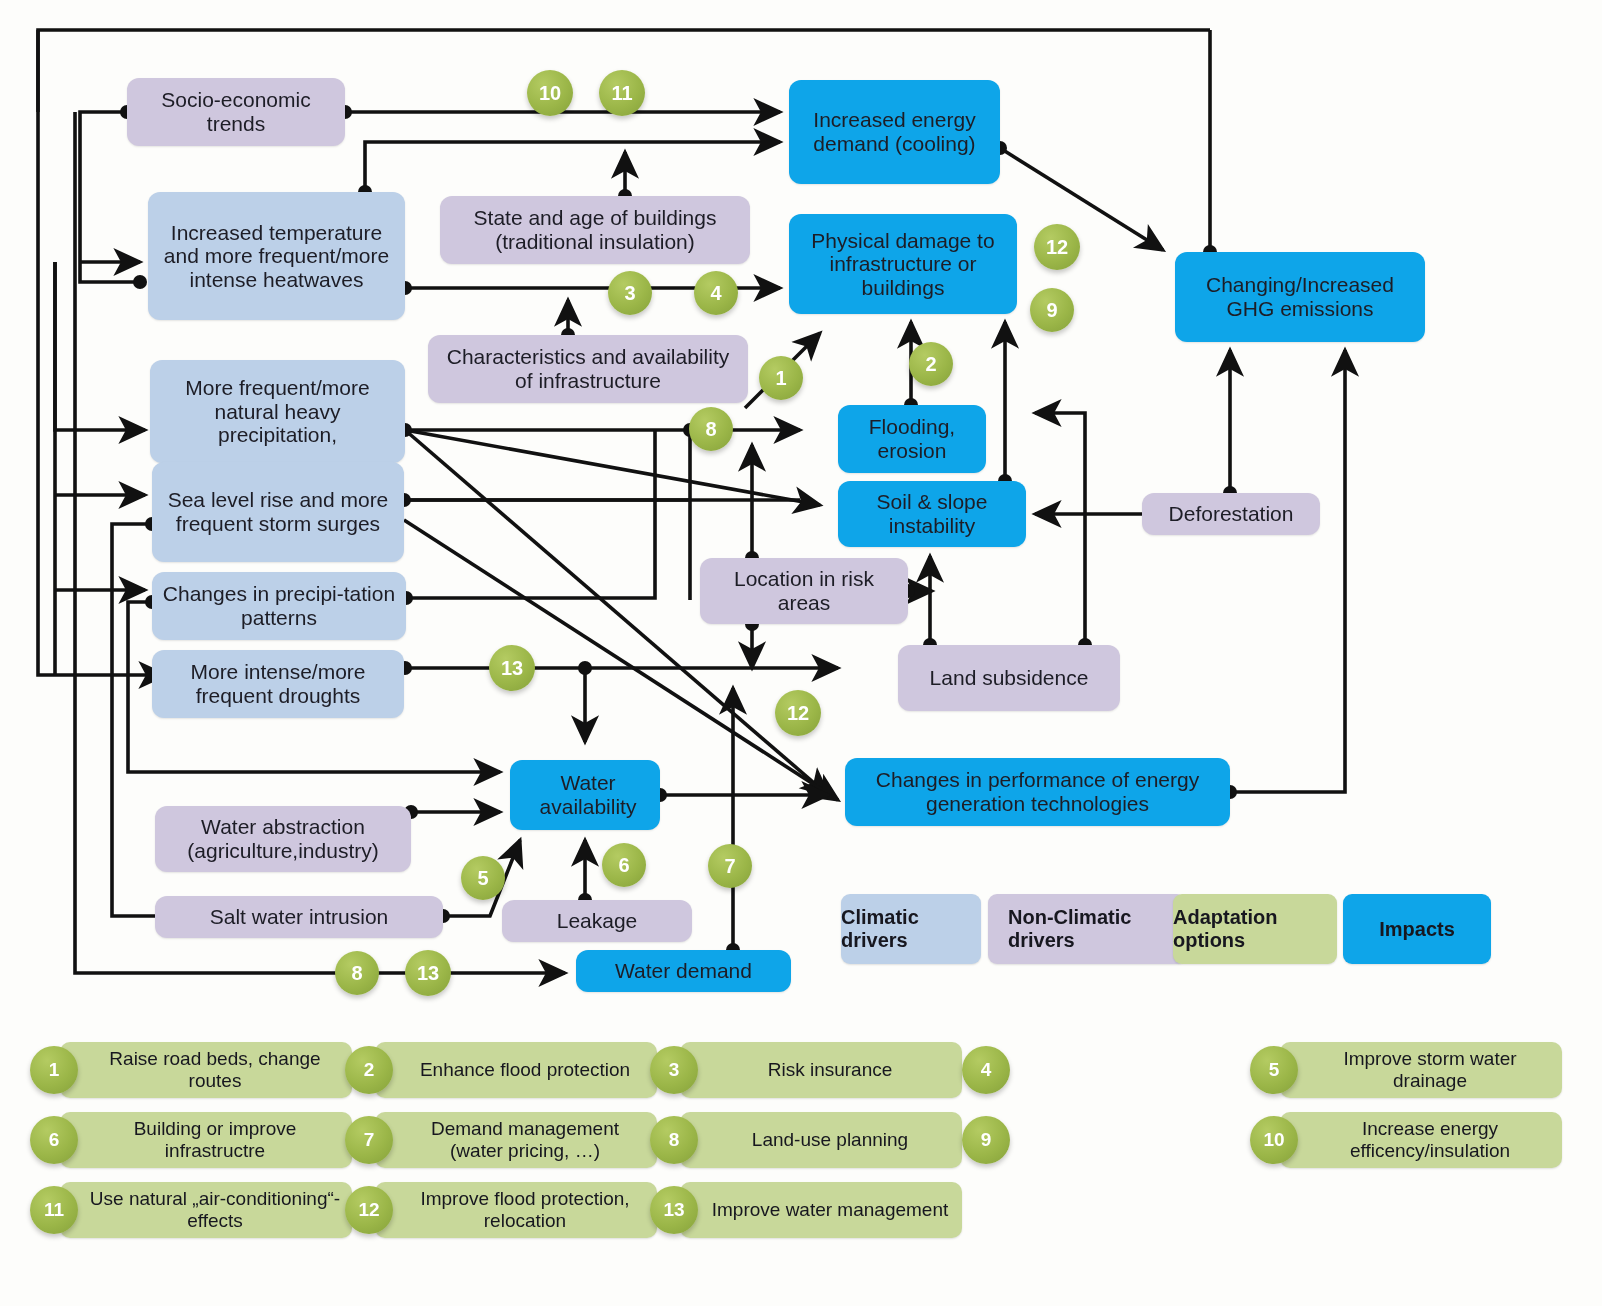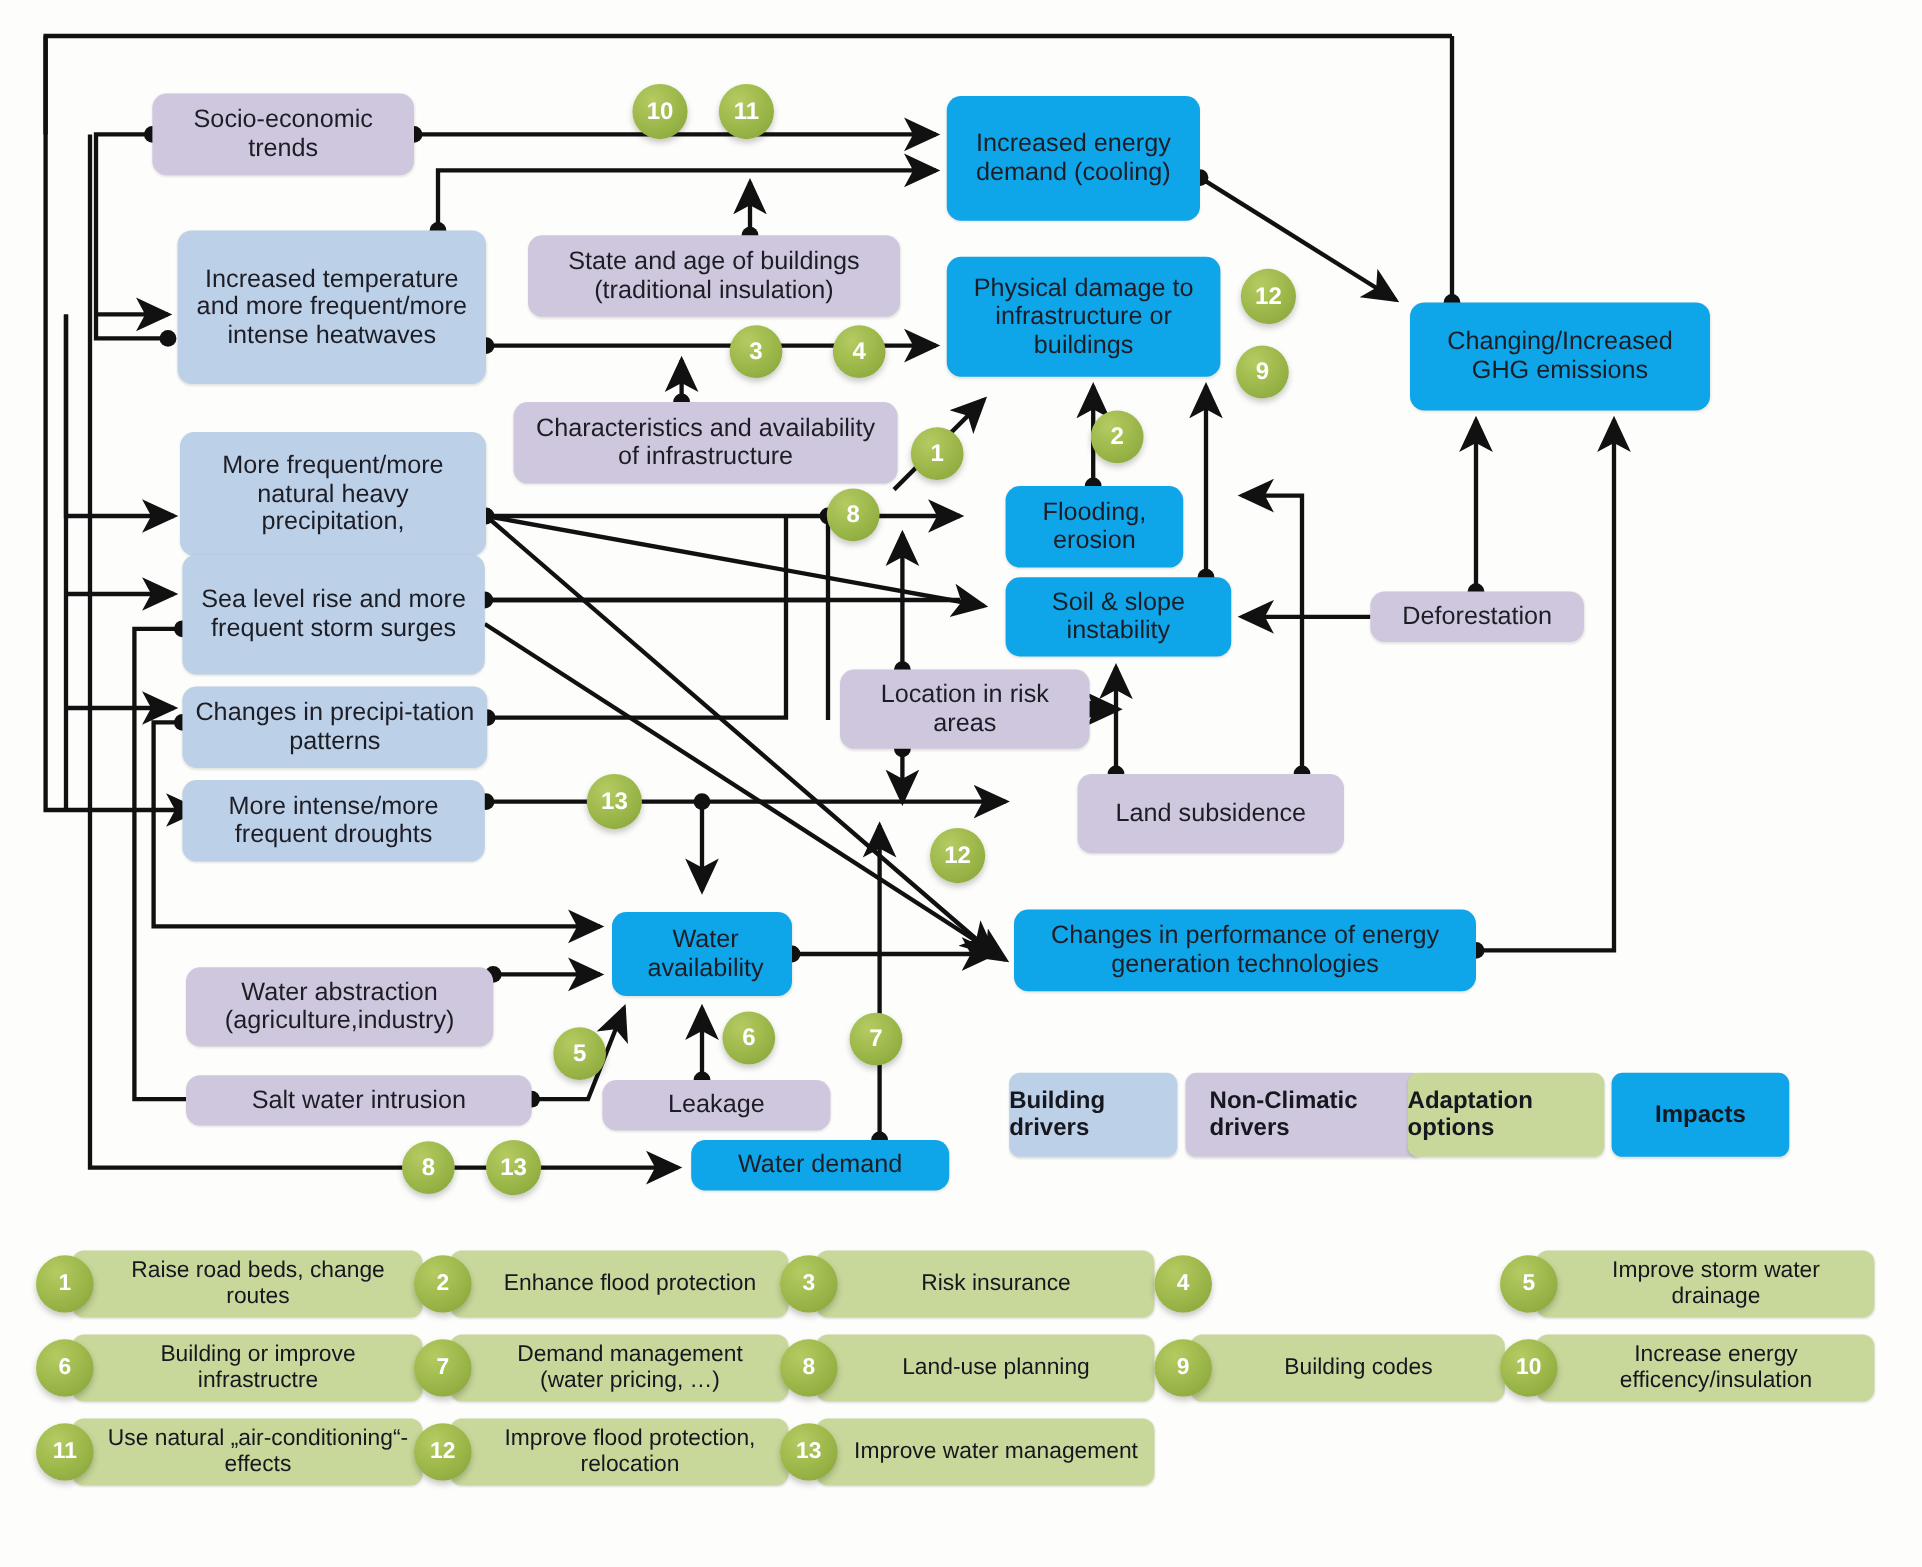--- a/index.html
+++ b/index.html
@@ -235,21 +235,21 @@
       <div class="circ" style="width: 46px; height: 46px; left: 489px; top: 645px;">13</div>
       <div class="circ" style="width: 46px; height: 46px; left: 775px; top: 690px;">12</div>
       <div class="circ" style="width: 44px; height: 44px; left: 461px; top: 856px;">5</div>
       <div class="circ" style="width: 44px; height: 44px; left: 602px; top: 843px;">6</div>
       <div class="circ" style="width: 44px; height: 44px; left: 708px; top: 844px;">7</div>
       <div class="circ" style="width: 44px; height: 44px; left: 335px; top: 951px;">8</div>
       <div class="circ" style="width: 46px; height: 46px; left: 405px; top: 950px;">13</div>
     </div>
   <div id="legend">
       <div class="legendbox climatic" style="left: 841px; top: 894px; width: 140px; height: 70px;">
-        <span>Building drivers</span>
+        <span>Climatic drivers</span>
       </div>
       <div class="legendbox nonclim" style="left: 988px; top: 894px; width: 178px; height: 70px; padding-left: 20px;">
         <span>Non-Climatic drivers</span>
       </div>
       <div class="legendbox adapt" style="left: 1173px; top: 894px; width: 164px; height: 70px;">
         <span>Adaptation options</span>
       </div>
       <div class="legendbox impact" style="left: 1343px; top: 894px; width: 148px; height: 70px;">
         <span>Impacts</span>
       </div>
@@ -280,21 +280,20 @@
       </div>
       <div class="optrow" style="left: 345px; top: 1112px; width: 312px;">
         <div class="optlabel" style="width: 282px;">Demand management (water pricing, …)</div>
         <div class="optbadge">7</div>
       </div>
       <div class="optrow" style="left: 650px; top: 1112px; width: 312px;">
         <div class="optlabel" style="width: 282px;">Land-use planning</div>
         <div class="optbadge">8</div>
       </div>
       <div class="optrow" style="left: 962px; top: 1112px; width: 292px;">
-        <div class="optlabel" style="width: 262px;">Building codes</div>
         <div class="optbadge">9</div>
       </div>
       <div class="optrow" style="left: 1250px; top: 1112px; width: 312px;">
         <div class="optlabel" style="width: 282px;">Increase energy efficency/insulation</div>
         <div class="optbadge">10</div>
       </div>
       <div class="optrow" style="left: 30px; top: 1182px; width: 322px;">
         <div class="optlabel" style="width: 292px;">Use natural „air-conditioning“-effects</div>
         <div class="optbadge">11</div>
       </div>

